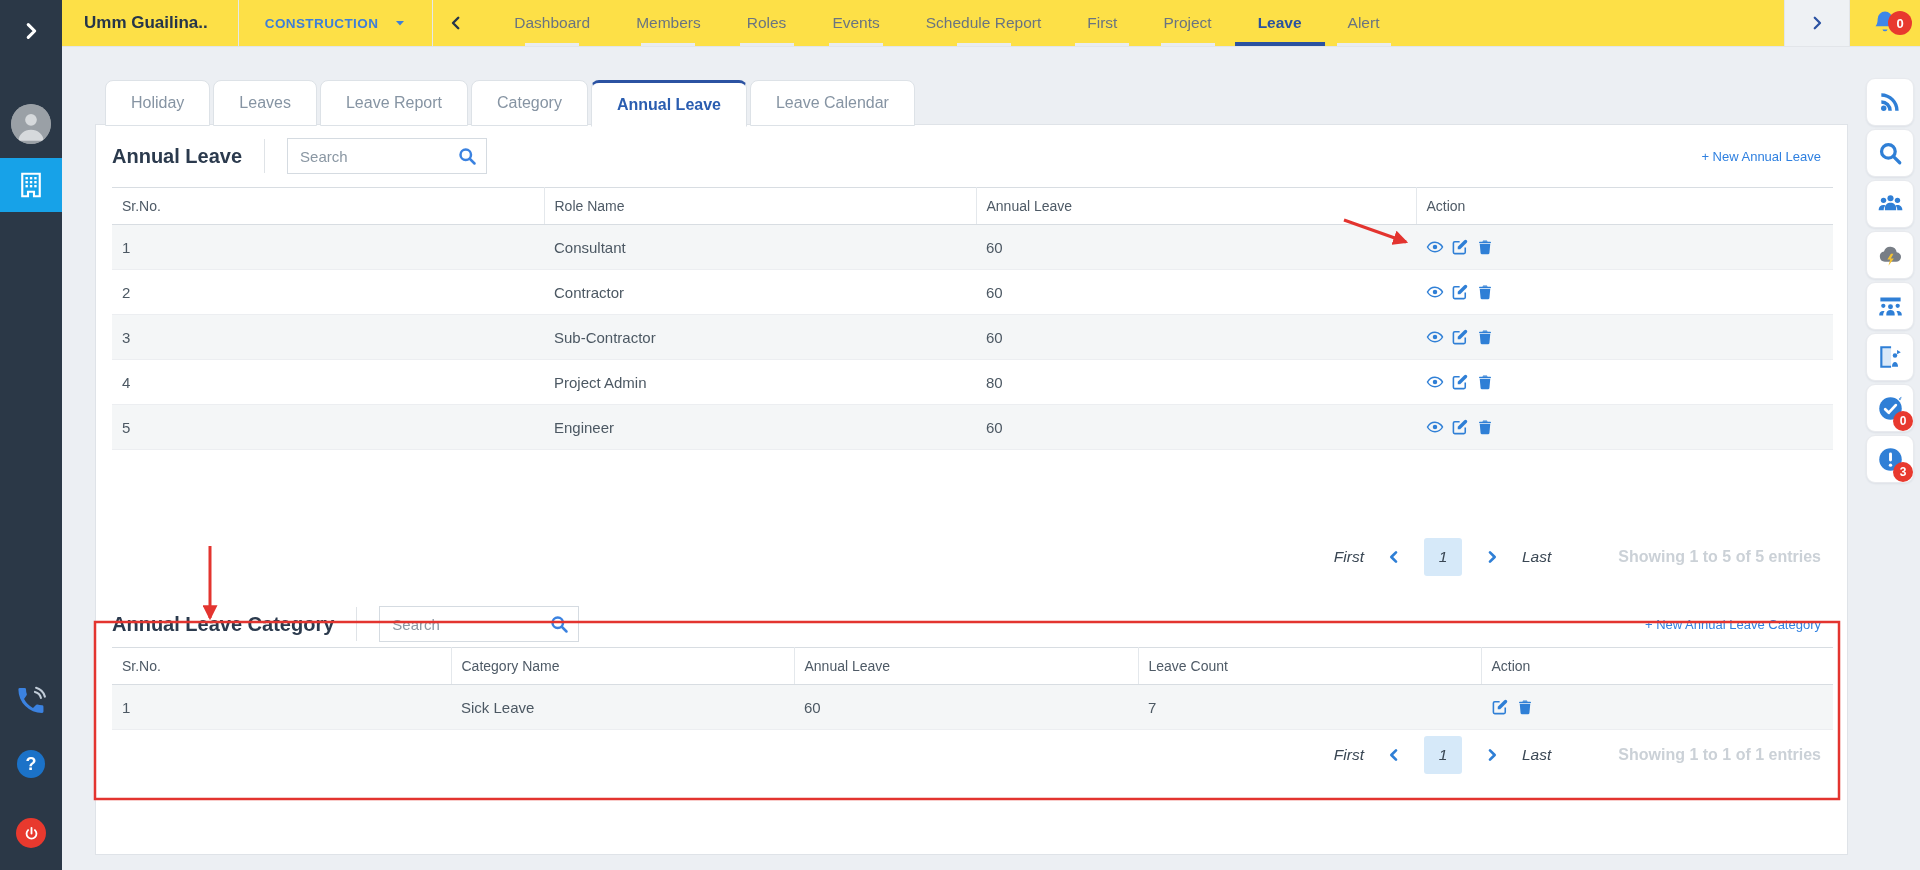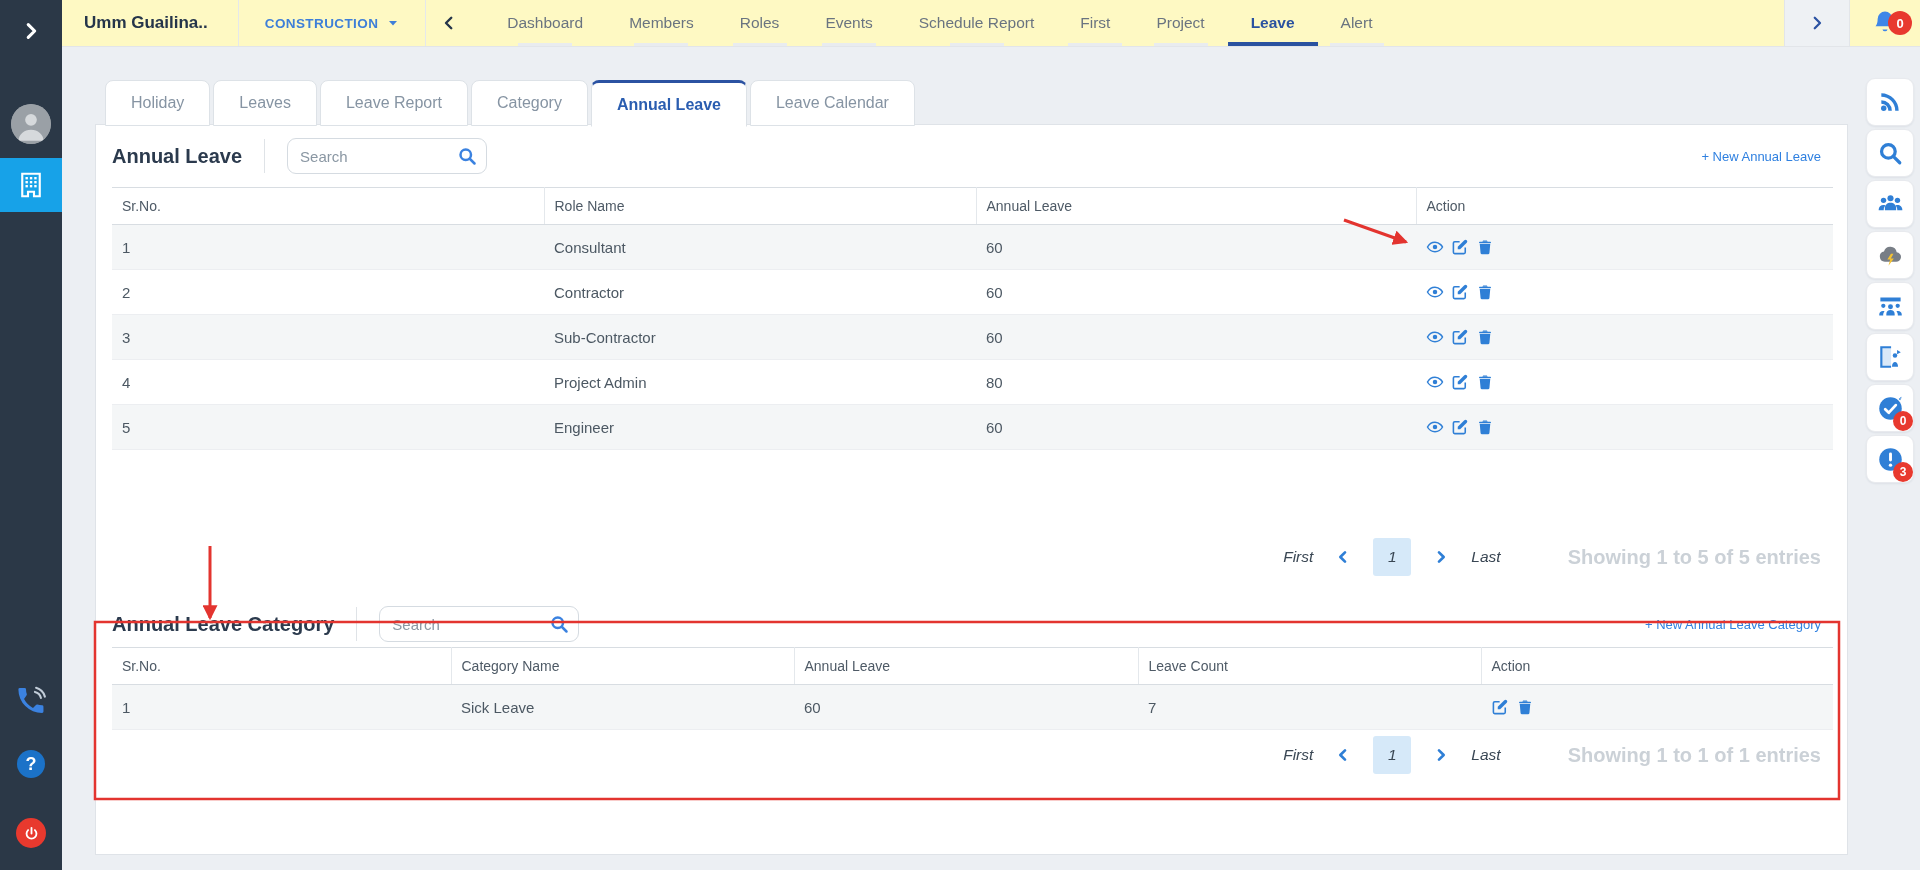--- a/index.html
+++ b/index.html
@@ -10,24 +10,24 @@
   .sidebar { position:absolute; left:0; top:0; width:62px; height:870px; background:#2b3847; z-index:10; display:flex; flex-direction:column; align-items:center; }
   .sb-expand { margin-top:14px; width:34px; height:34px; display:flex; align-items:center; justify-content:center; color:#fff; cursor:pointer; }
   .sb-avatar { margin-top:56px; width:40px; height:40px; border-radius:50%; overflow:hidden; background:#9aa0a6; }
   .sb-tile { margin-top:14px; width:62px; height:54px; background:#17a2e8; display:flex; align-items:center; justify-content:center; }
   .sb-bottom { margin-top:auto; display:flex; flex-direction:column; align-items:center; }
   .sb-phone { width:34px; height:34px; }
   .sb-help { margin-top:32px; width:28px; height:28px; border-radius:50%; background:#1b72c8; color:#fff; font-size:18px; font-weight:700; display:flex; align-items:center; justify-content:center; }
   .sb-power { margin-top:40px; margin-bottom:22px; width:30px; height:30px; border-radius:50%; background:#e8392e; display:flex; align-items:center; justify-content:center; }
 
   
-  .topbar { position:absolute; left:62px; top:0; width:1858px; height:47px; background:#fef9c3; border-bottom:1px solid #e2e5e9; display:flex; align-items:stretch; z-index:9; }
+  .topbar { position:absolute; left:62px; top:0; width:1858px; height:47px; background:#fde047; border-bottom:1px solid #e2e5e9; display:flex; align-items:stretch; z-index:9; }
   .brand { display:flex; align-items:center; padding:0 30px 0 22px; font-size:17px; font-weight:700; color:#25354a; }
   .vline { width:1px; background:#e5e8eb; }
-  .project { display:flex; align-items:center; gap:9px; padding:0 26px; color:#3e7fd8; font-size:13.5px; font-weight:700; letter-spacing:.4px; cursor:pointer; }
+  .project { display:flex; align-items:center; gap:16px; padding:0 26px; color:#3e7fd8; font-size:13.5px; font-weight:700; letter-spacing:.4px; cursor:pointer; }
   .collapse-btn { width:46px; display:flex; align-items:center; justify-content:center; color:#25354a; cursor:pointer; }
   .nav { display:flex; align-items:stretch; margin-left:12px; }
   .nav-item { position:relative; display:flex; align-items:center; padding:0 23px; font-size:15.5px; color:#6a7480; cursor:pointer; }
   .nav-item::after { content:""; position:absolute; left:50%; transform:translateX(-50%); bottom:0; width:54px; height:3px; background:#e9ecef; }
   .nav-item.active { color:#2a52a0; font-weight:700; }
   .nav-item.active::after { width:100%; height:4px; background:#2a52a0; }
   .tb-spacer { flex:1; }
   .tb-expand { width:66px; background:#eef1f4; border-left:1px solid #e2e5e9; border-right:1px solid #e2e5e9; display:flex; align-items:center; justify-content:center; color:#2b52a2; cursor:pointer; }
   .tb-bell { width:70px; display:flex; align-items:center; justify-content:center; position:relative; cursor:pointer; color:#3e86e8; }
   .tb-bell .badge { position:absolute; right:8px; top:11px; min-width:24px; height:24px; border-radius:50%; background:#e8392e; color:#fff; font-size:13px; font-weight:700; display:flex; align-items:center; justify-content:center; }
@@ -43,42 +43,42 @@
   .tab.active { height:47px; border-top:3px solid #2b52a2; border-bottom:1px solid #fff; margin-bottom:-1px; color:#2a5db0; font-weight:700; }
 
   
   .card { position:absolute; left:95px; top:124px; width:1753px; height:731px; background:#fff; border:1px solid #dfe3e8; z-index:2; }
   .sec-head { display:flex; align-items:center; padding:0 26px 0 16px; }
   .sec-head.first { height:62px; }
   .sec-head.second { margin-top:25px; height:46px; }
   .sec-title { font-size:20px; font-weight:700; color:#2b3a4d; white-space:nowrap; }
   .vdiv { width:1px; height:34px; background:#dfe3e7; margin:0 22px; }
   .searchbox { position:relative; }
-  .searchbox input { width:200px; height:36px; border:1px solid #d5dbe1; border-radius:9px; padding:0 40px 0 12px; font-size:15px; color:#3c4854; font-family:inherit; outline:none; }
+  .searchbox input { width:200px; height:36px; border:1px solid #d5dbe1; border-radius:0; padding:0 40px 0 12px; font-size:15px; color:#3c4854; font-family:inherit; outline:none; }
   .searchbox input::placeholder { color:#8a97a3; }
   .searchbox .sic { position:absolute; right:10px; top:8px; color:#3b82e0; }
   .head-spacer { flex:1; }
   .new-link { color:#2f80e0; font-size:13px; font-weight:500; text-decoration:none; white-space:nowrap; cursor:pointer; }
 
   table { width:1721px; margin:0 16px; border-collapse:collapse; table-layout:fixed; }
   th { height:37px; border-top:1px solid #d8dde2; border-bottom:1px solid #d8dde2; border-right:1px solid #e4e8ec; padding-left:10px; font-weight:400; font-size:14px; color:#4e5a66; text-align:left; }
   th:last-child { border-right:none; }
   td { height:45px; padding-left:10px; font-size:15px; color:#4c5863; border-bottom:1px solid #eceef1; }
   tbody tr:nth-child(odd) { background:#f4f6f7; }
   .acts { display:flex; align-items:center; gap:7px; color:#2f7fd6; }
   .act { width:18px; height:18px; cursor:pointer; display:inline-flex; }
 
   .pager { display:flex; align-items:center; justify-content:flex-end; padding-right:26px; height:38px; }
   .pager.first-pager { margin-top:88px; }
   .pager.second-pager { margin-top:6px; }
   .pg-cluster { display:flex; align-items:center; gap:22px;font-style:italic; }
   .pg-text { font-size:15.5px; font-weight:500; color:#3a4754; cursor:pointer; }
   .pg-chev { color:#2f7fd6; cursor:pointer; display:inline-flex; }
   .pg-page { width:38px; height:38px; background:#d6e9f9; border-radius:3px; display:flex; align-items:center; justify-content:center; font-size:15.5px; color:#3a4754; cursor:pointer; }
-  .showing { margin-left:67px; font-size:20px; font-weight:700; color:#cbd1d7; white-space:nowrap; }
+  .showing { margin-left:67px; font-size:16px; font-weight:700; color:#cbd1d7; white-space:nowrap; }
 
   
   .overlay { position:absolute; left:0; top:0; width:1920px; height:870px; z-index:50; pointer-events:none; }
 
   .ic { display:inline-flex; }
 </style>
 </head>
 <body>
 
 <div class="sidebar">

